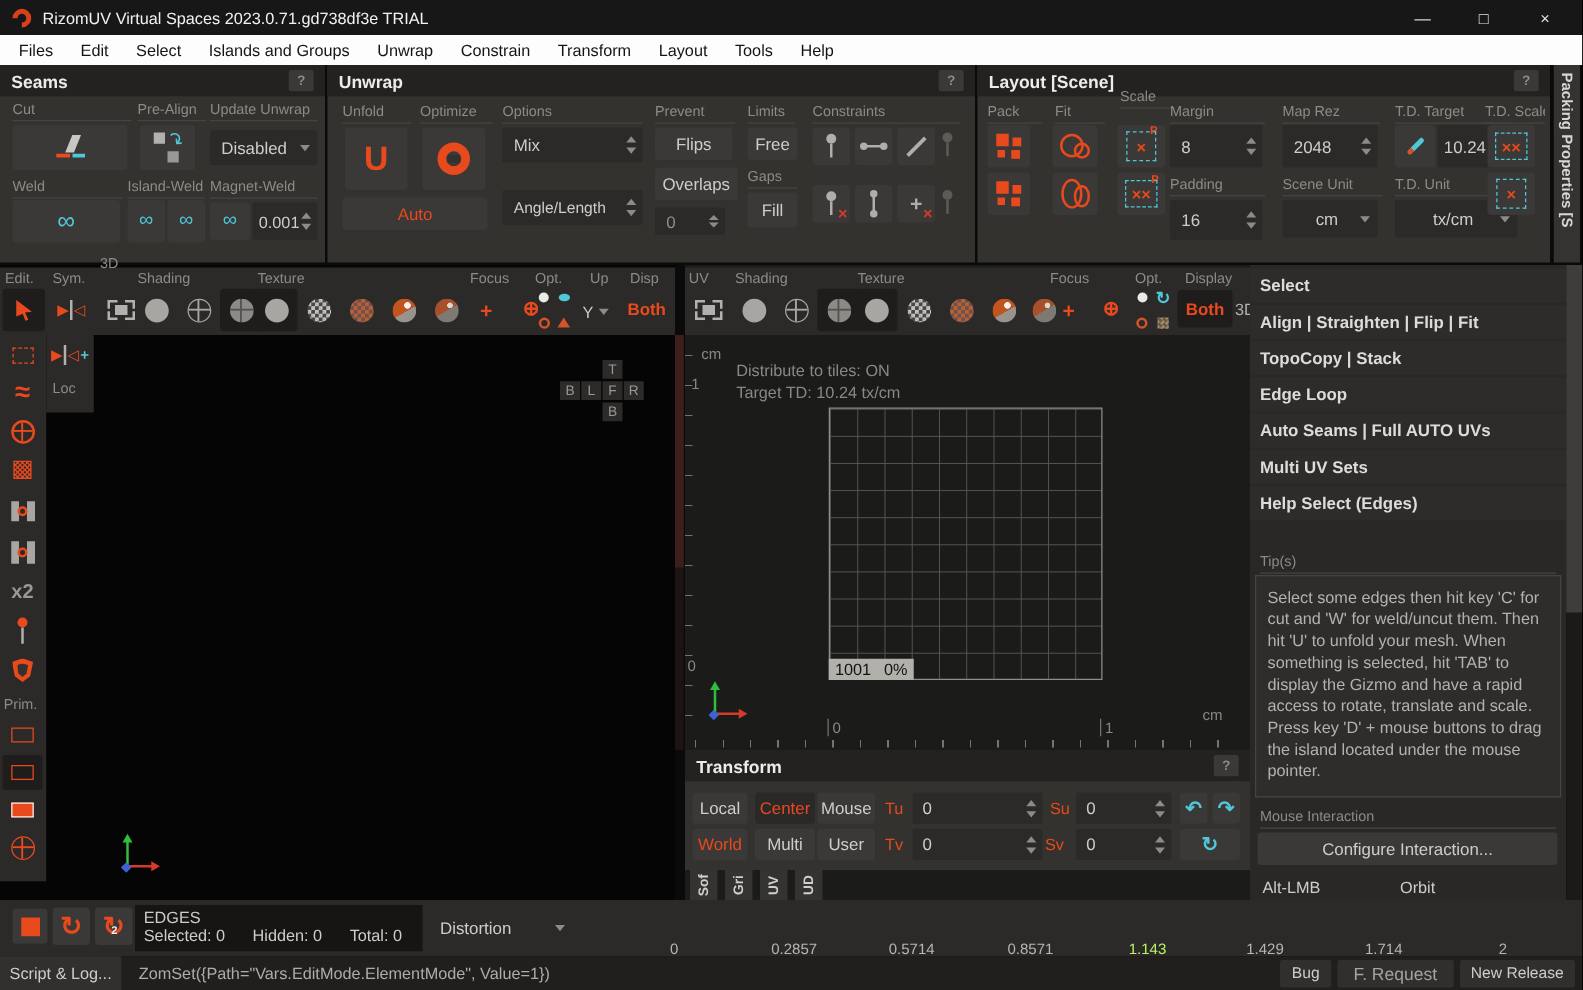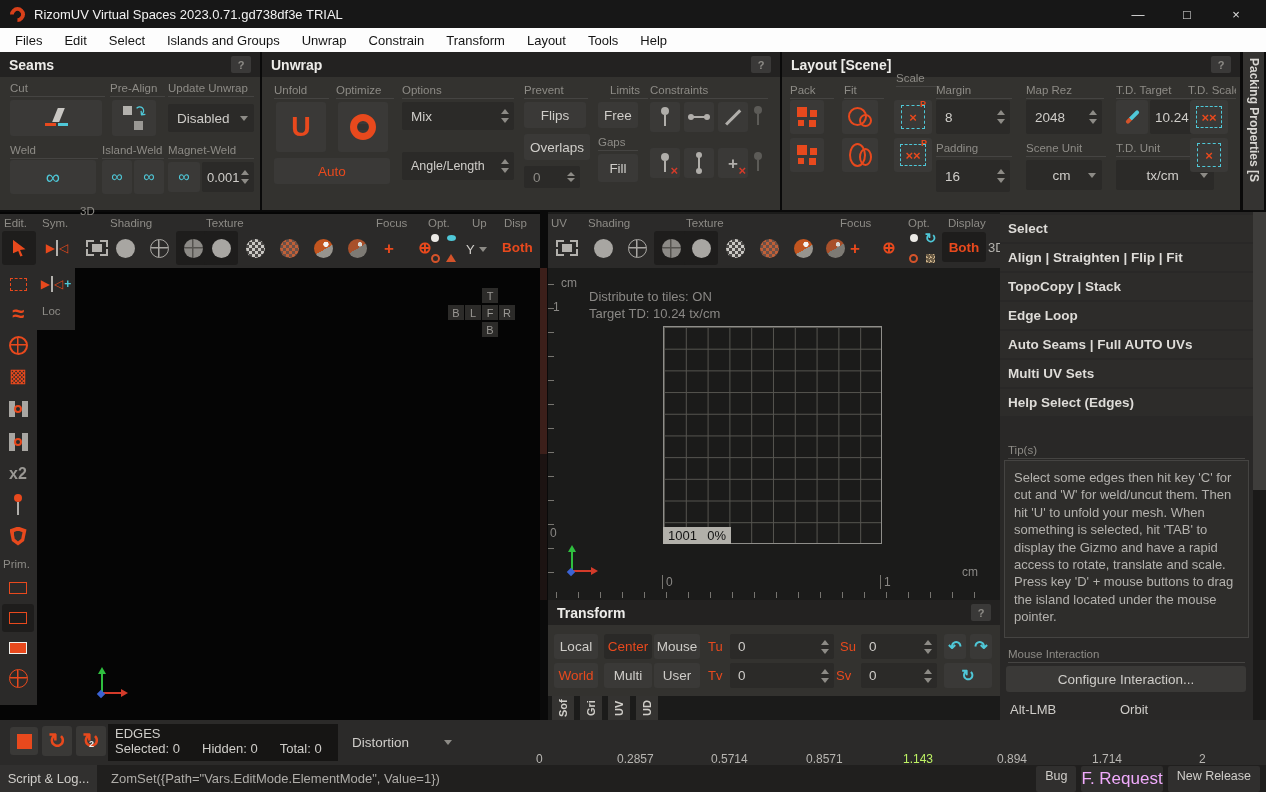--- a/index.html
+++ b/index.html
@@ -196,21 +196,21 @@
 
   <div class="panel" style="left:262px;width:518px">
     <div class="phead">
       <span>Unwrap</span>
       <span class="help">?</span>
     </div>
     <div class="glabel" style="left:12px;top:32px;width:55px">Unfold</div>
     <div class="glabel" style="left:74px;top:32px;width:58px">Optimize</div>
     <div class="glabel" style="left:140px;top:32px;width:112px">Options</div>
     <div class="glabel" style="left:262px;top:32px;width:64px">Prevent</div>
-    <div class="glabel" style="left:348px;top:32px;width:38px">Limits</div>
+    <div class="glabel" style="left:336px;top:32px;width:38px">Limits</div>
     <div class="glabel" style="left:388px;top:32px;width:118px">Constraints</div>
     <div class="btn" style="left:14px;top:50px;width:50px;height:50px">
       <span class="u-glyph">U</span>
     </div>
     <div class="btn" style="left:76px;top:50px;width:50px;height:50px">
       <span class="ring-icon"></span>
     </div>
     <div class="btn" style="left:12px;top:106px;width:116px;height:26px">
       <span class="orange">Auto</span>
     </div>
@@ -726,28 +726,28 @@
     </div>
     <div class="abs" style="left:352px;top:10px;width:100px;height:24px;display:flex;align-items:center;justify-content:space-between">
       <span style="font-size:13.5px;color:#cfcdc9">Distortion</span>
       <span class="tri-down"></span>
     </div>
     <div class="tick-lbl" style="left:536px;top:32px;color:#b8b6b2">0</div>
     <div class="tick-lbl" style="left:617px;top:32px;color:#b8b6b2">0.2857</div>
     <div class="tick-lbl" style="left:711px;top:32px;color:#b8b6b2">0.5714</div>
     <div class="tick-lbl" style="left:806px;top:32px;color:#b8b6b2">0.8571</div>
     <div class="tick-lbl" style="left:903px;top:32px;color:#bef264">1.143</div>
-    <div class="tick-lbl" style="left:997px;top:32px;color:#b8b6b2">0.894</div>
+    <div class="tick-lbl" style="left:997px;top:32px;color:#b8b6b2">1.429</div>
     <div class="tick-lbl" style="left:1092px;top:32px;color:#b8b6b2">1.714</div>
     <div class="tick-lbl" style="left:1199px;top:32px;color:#b8b6b2">2</div>
   </div>
 
   <div class="abs" style="left:0;top:765px;width:1266px;height:27px;background:#201f1e;display:flex;align-items:center">
     <div style="width:97px;height:27px;background:#31302f;display:flex;align-items:center;justify-content:center;font-size:13px;color:#cfcdc9">Script &amp; Log...</div>
     <div style="margin-left:14px;font-size:13px;color:#aeaca8">ZomSet({Path="Vars.EditMode.ElementMode", Value=1})</div>
     <div style="margin-left:auto;display:flex;gap:5px;margin-right:6px">
       <div style="background:#302f2e;padding:3px 9px;font-size:12.5px;color:#cfcdc9;border-radius:2px">Bug</div>
-      <div style="background:#302f2e;padding:3px 0;font-size:17px;color:#f0abfc;border-radius:2px">F. Request</div>
+      <div style="background:#302f2e;padding:3px 13px;font-size:14px;color:#a3a3a3;border-radius:2px">F. Request</div>
       <div style="background:#302f2e;padding:3px 9px;font-size:12.5px;color:#cfcdc9;border-radius:2px">New Release</div>
     </div>
   </div>
 
 </div>
 
 </body></html>

